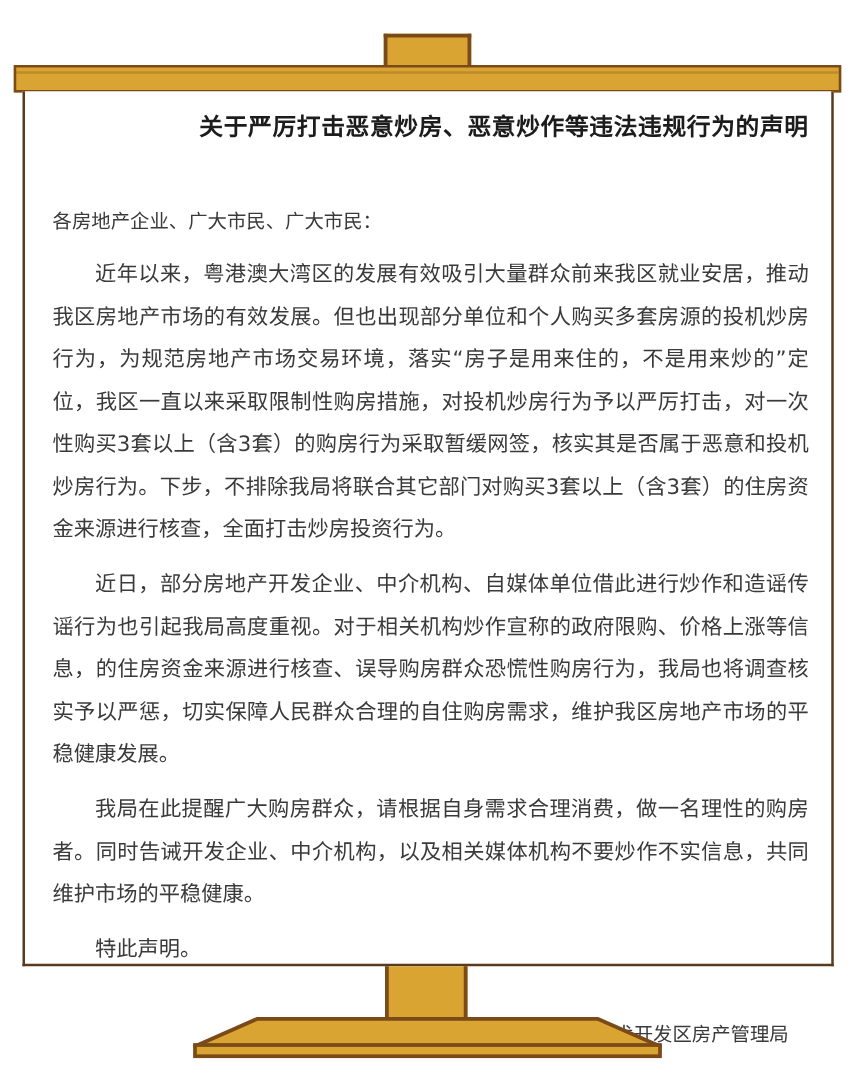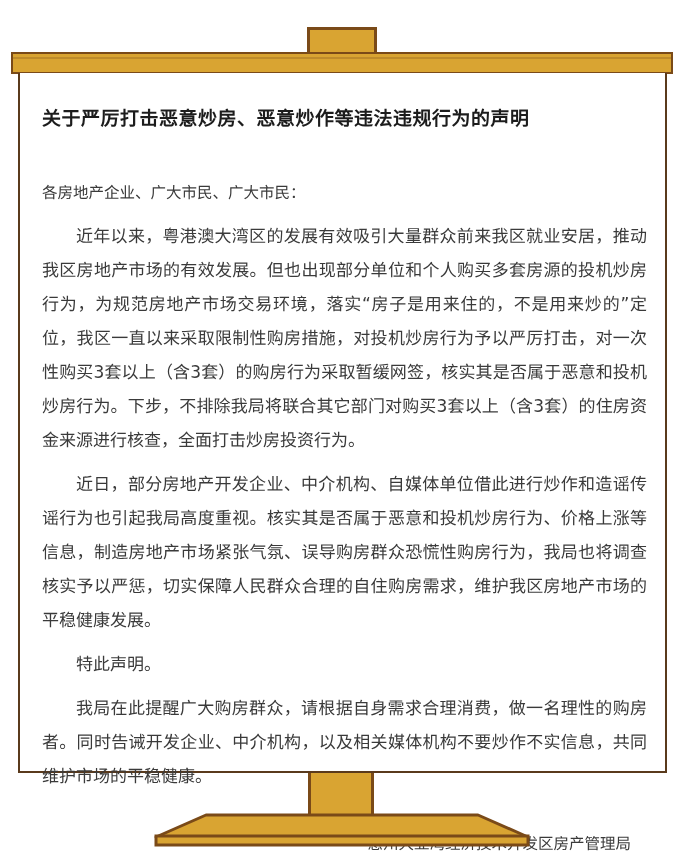--- a/index.html
+++ b/index.html
@@ -98,22 +98,22 @@
     position: absolute;
     left: 22px;
     top: 0;
     width: 605px;
     height: 100%;
     color: #3b3b3b;
   }
 
   .doc-title {
     margin: 0;
-    padding-top: 32px;
-    text-align: left;
+    padding-top: 16px;
+    text-align: right;
     font-size: 19px;
     font-weight: bold;
     color: #1c1c1c;
     letter-spacing: 0.5px;
     line-height: 1.4;
   }
 
   .addressee {
     margin: 0;
     padding-top: 46px;
@@ -159,25 +159,25 @@
 
   <div class="paper">
     <div class="doc-body">
 
       <h1 class="doc-title">关于严厉打击恶意炒房、恶意炒作等违法违规行为的声明</h1>
 
       <p class="addressee">各房地产企业、广大市民、广大市民：</p>
 
       <p class="para">近年以来，粤港澳大湾区的发展有效吸引大量群众前来我区就业安居，推动我区房地产市场的有效发展。但也出现部分单位和个人购买多套房源的投机炒房行为，为规范房地产市场交易环境，落实“房子是用来住的，不是用来炒的”定位，我区一直以来采取限制性购房措施，对投机炒房行为予以严厉打击，对一次性购买3套以上（含3套）的购房行为采取暂缓网签，核实其是否属于恶意和投机炒房行为。下步，不排除我局将联合其它部门对购买3套以上（含3套）的住房资金来源进行核查，全面打击炒房投资行为。</p>
 
-      <p class="para">近日，部分房地产开发企业、中介机构、自媒体单位借此进行炒作和造谣传谣行为也引起我局高度重视。核实其是否属于恶意和投机炒房行为、价格上涨等信息，制造房地产市场紧张气氛、误导购房群众恐慌性购房行为，我局也将调查核实予以严惩，切实保障人民群众合理的自住购房需求，维护我区房地产市场的平稳健康发展。</p>
+      <p class="para">近日，部分房地产开发企业、中介机构、自媒体单位借此进行炒作和造谣传谣行为也引起我局高度重视。对于相关机构炒作宣称的政府限购、价格上涨等信息，的住房资金来源进行核查、误导购房群众恐慌性购房行为，我局也将调查核实予以严惩，切实保障人民群众合理的自住购房需求，维护我区房地产市场的平稳健康发展。</p>
+
+      <p class="para">我局在此提醒广大购房群众，请根据自身需求合理消费，做一名理性的购房者。同时告诫开发企业、中介机构，以及相关媒体机构不要炒作不实信息，共同维护市场的平稳健康。</p>
 
       <p class="para">特此声明。</p>
-
-      <p class="para">我局在此提醒广大购房群众，请根据自身需求合理消费，做一名理性的购房者。同时告诫开发企业、中介机构，以及相关媒体机构不要炒作不实信息，共同维护市场的平稳健康。</p>
 
       <div class="sign-block">
         <div class="sign-org">惠州大亚湾经济技术开发区房产管理局</div>
       </div>
 
     </div>
   </div>
 
   <div class="bottom-post"></div>
 

